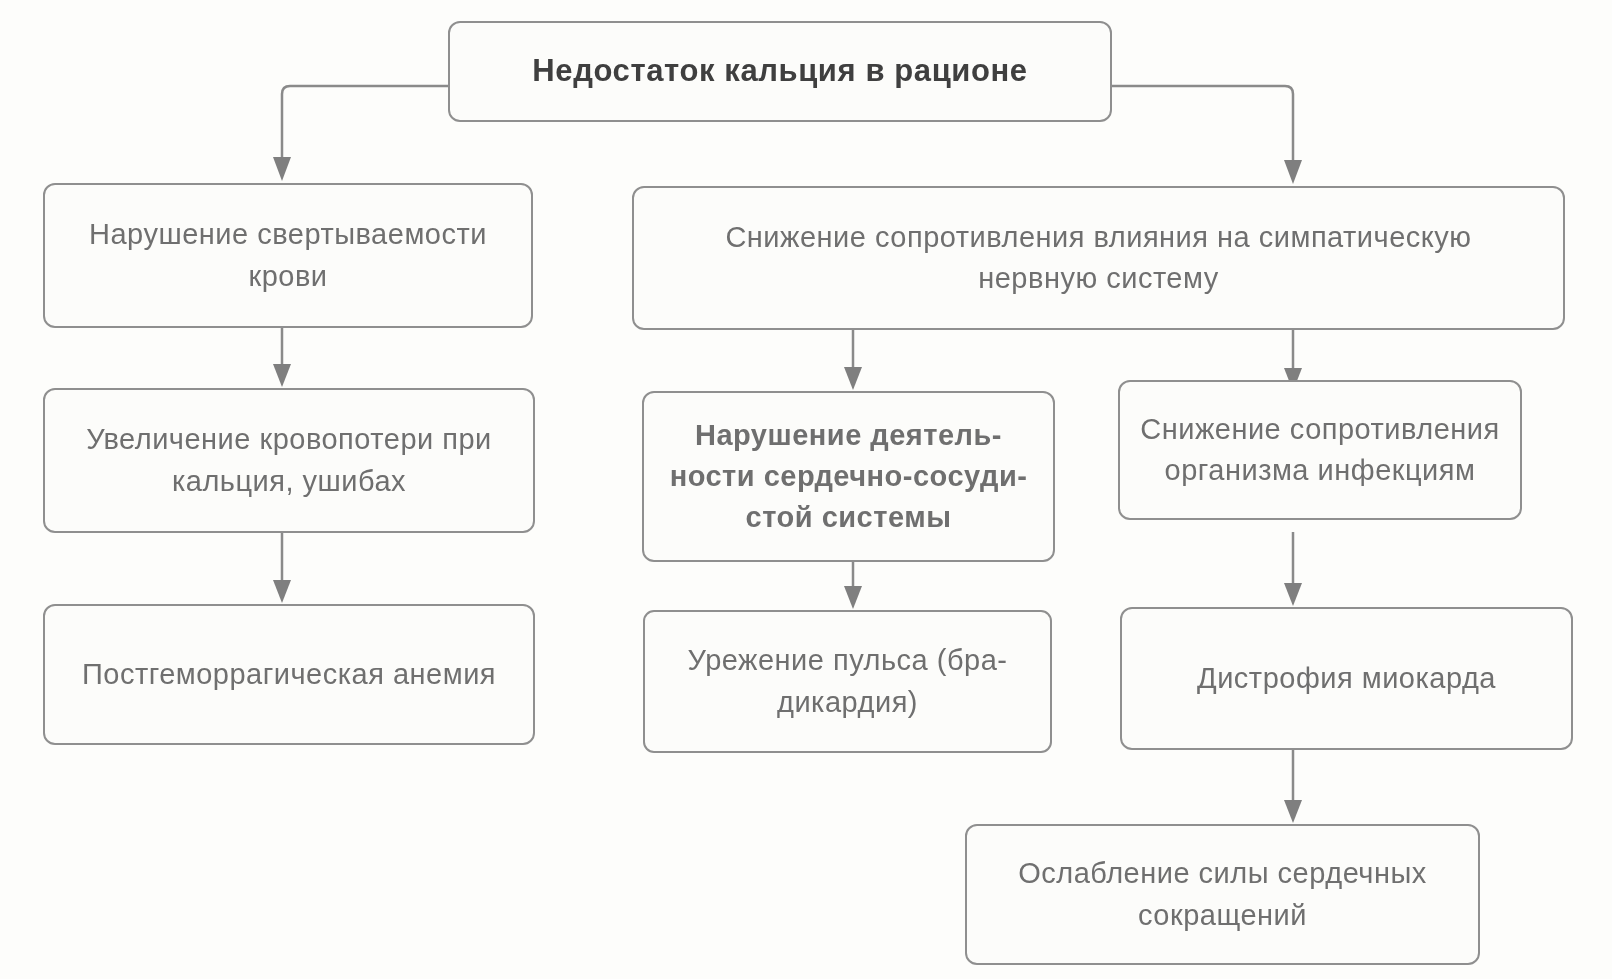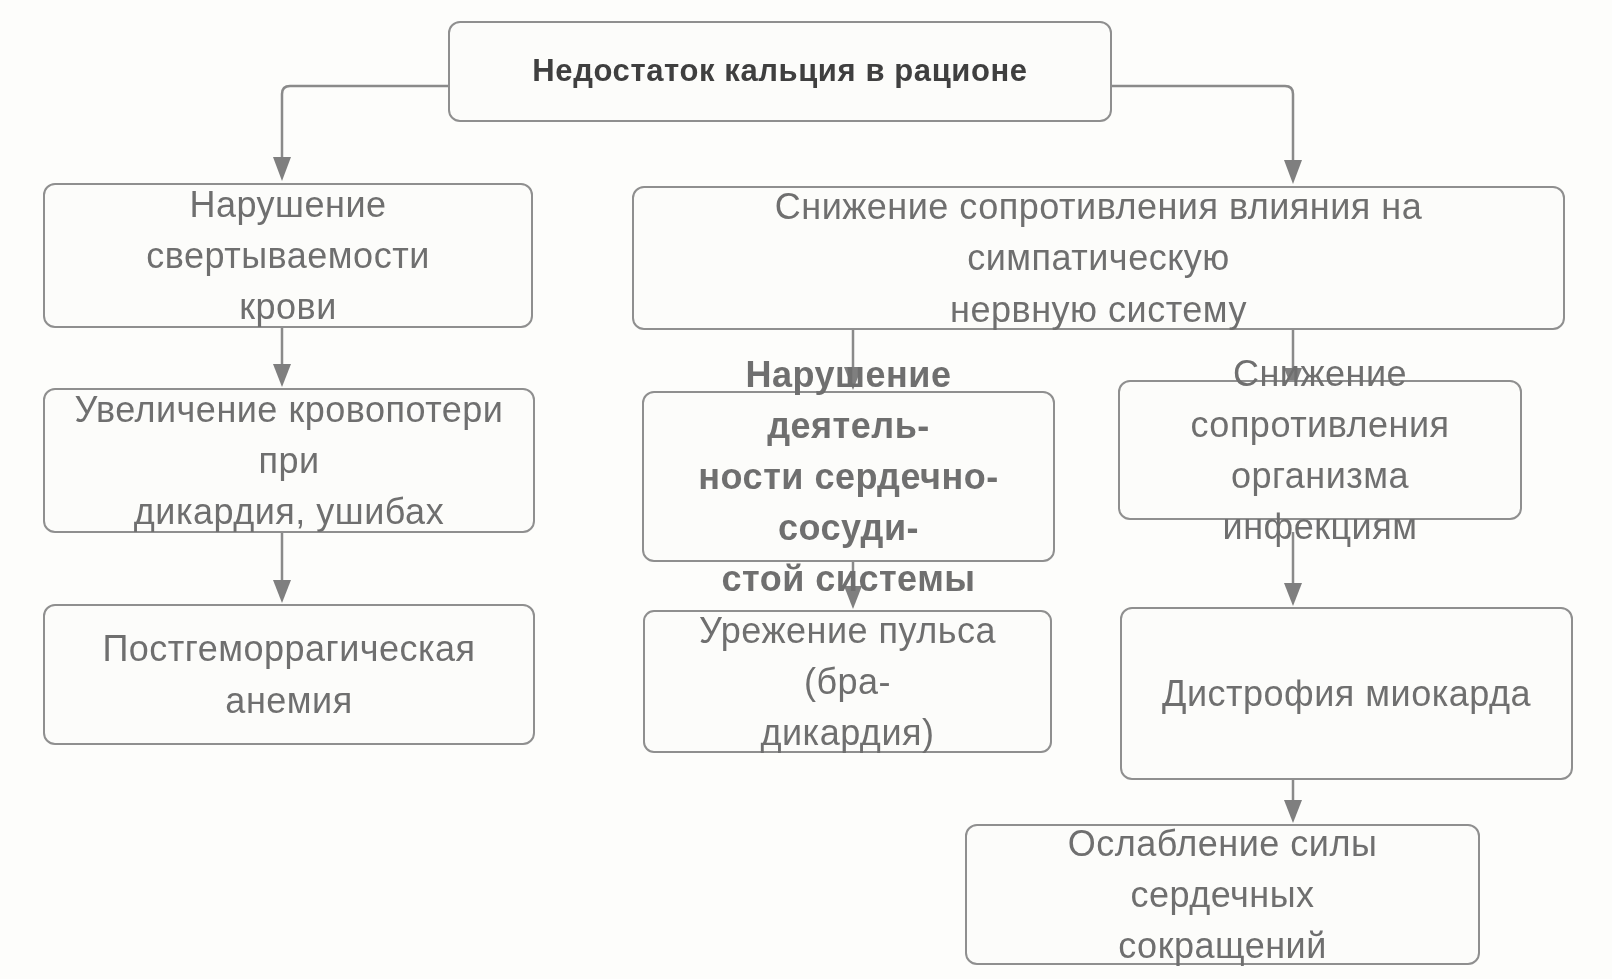--- a/index.html
+++ b/index.html
@@ -29,21 +29,21 @@
     border-radius: 12px;
     display: flex;
     align-items: center;
     justify-content: center;
     text-align: center;
     padding: 6px 20px;
   }
   .node-text {
     white-space: pre-line;
     color: #6f6f6f;
-    font-size: 36px;
+    font-size: 29px;
     line-height: 1.42;
     letter-spacing: 0.5px;
   }
   .node.root .node-text {
     color: #3f3f3f;
     font-weight: bold;
     font-size: 31px;
     letter-spacing: 0.6px;
   }
   .connector {
@@ -58,21 +58,21 @@
 
   
   #n-root   { left: 448px;  top: 21px;  width: 664px; height: 101px; }
   #n-left1  { left: 43px;   top: 183px; width: 490px; height: 145px; }
   #n-right1 { left: 632px;  top: 186px; width: 933px; height: 144px; }
   #n-left2  { left: 43px;   top: 388px; width: 492px; height: 145px; }
   #n-mid2   { left: 642px;  top: 391px; width: 413px; height: 171px; font-weight: bold; }
   #n-right2 { left: 1118px; top: 380px; width: 404px; height: 140px; align-items: center; }
   #n-left3  { left: 43px;   top: 604px; width: 492px; height: 141px; }
   #n-mid3   { left: 643px;  top: 610px; width: 409px; height: 143px; border-radius: 11px; }
-  #n-right3 { left: 1120px; top: 607px; width: 453px; height: 173px; }
+  #n-right3 { left: 1120px; top: 607px; width: 453px; height: 143px; }
   #n-bottom { left: 965px;  top: 824px; width: 515px; height: 141px; }
 </style>
 </head>
 <body>
 
 <div id="canvas">
 
   <svg id="connector-layer" viewBox="0 0 1612 979" xmlns="http://www.w3.org/2000/svg">
 
     <path class="connector" d="M448,86 L290,86 Q282,86 282,94 L282,158"></path>
@@ -112,21 +112,21 @@
 крови</span>
   </div>
 
   <div class="node" id="n-right1">
     <span class="node-text">Снижение сопротивления влияния на симпатическую
 нервную систему</span>
   </div>
 
   <div class="node" id="n-left2">
     <span class="node-text">Увеличение кровопотери при
-дикардия, ушибах</span>
+кальция, ушибах</span>
   </div>
 
   <div class="node" id="n-mid2">
     <span class="node-text">Нарушение деятель-
 ности сердечно-сосуди-
 стой системы</span>
   </div>
 
   <div class="node" id="n-right2">
     <span class="node-text">Снижение сопротивления

